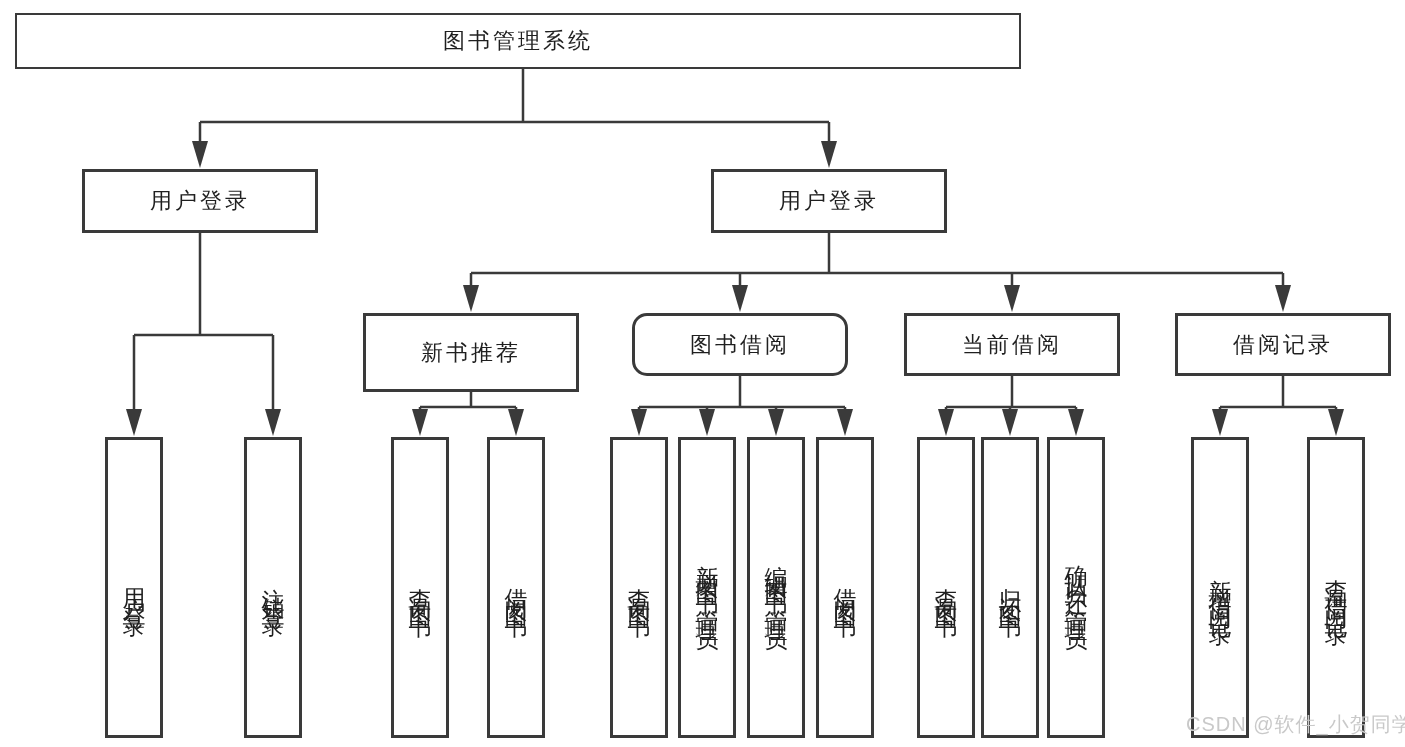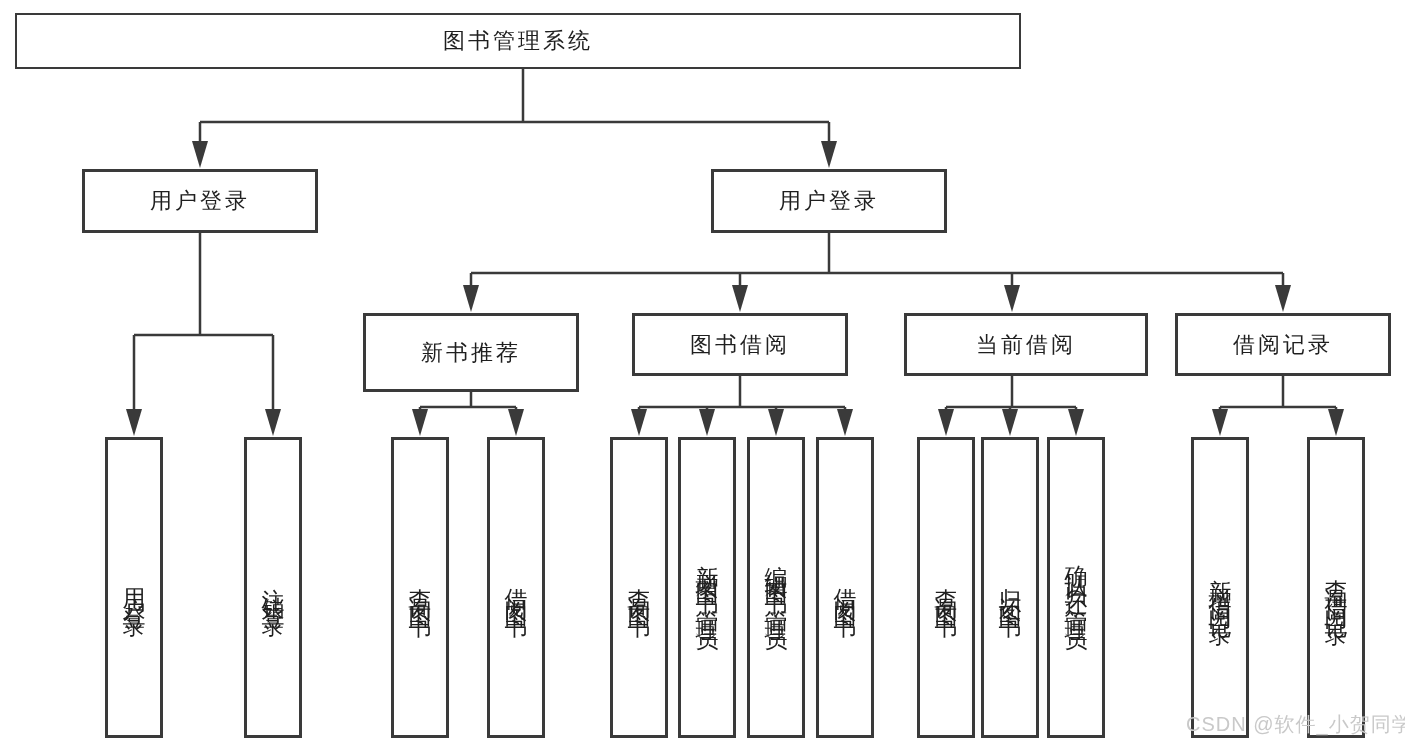--- a/index.html
+++ b/index.html
@@ -123,24 +123,24 @@
   <div class="node" style="left:82px; top:169px; width:236px; height:64px;">
     <span class="hlabel">用户登录</span>
   </div>
   <div class="node" style="left:711px; top:169px; width:236px; height:64px;">
     <span class="hlabel">用户登录</span>
   </div>
 
   <div class="node" style="left:363px; top:313px; width:216px; height:79px;">
     <span class="hlabel">新书推荐</span>
   </div>
-  <div class="node" style="left:632px; top:313px; width:216px; height:63px;">
+  <div class="node" style="left:632px; top:313px; width:216px; height:63px;border-radius:15px;">
     <span class="hlabel">图书借阅</span>
   </div>
-  <div class="node" style="left:904px; top:313px; width:244px; height:63px;">
+  <div class="node" style="left:904px; top:313px; width:216px; height:63px;">
     <span class="hlabel">当前借阅</span>
   </div>
   <div class="node" style="left:1175px; top:313px; width:216px; height:63px;">
     <span class="hlabel">借阅记录</span>
   </div>
 
   <div class="node leaf" style="left:105px; top:437px; width:58px; height:301px;">
     <span class="vlabel">用户登录</span>
   </div>
   <div class="node leaf" style="left:244px; top:437px; width:58px; height:301px;">

